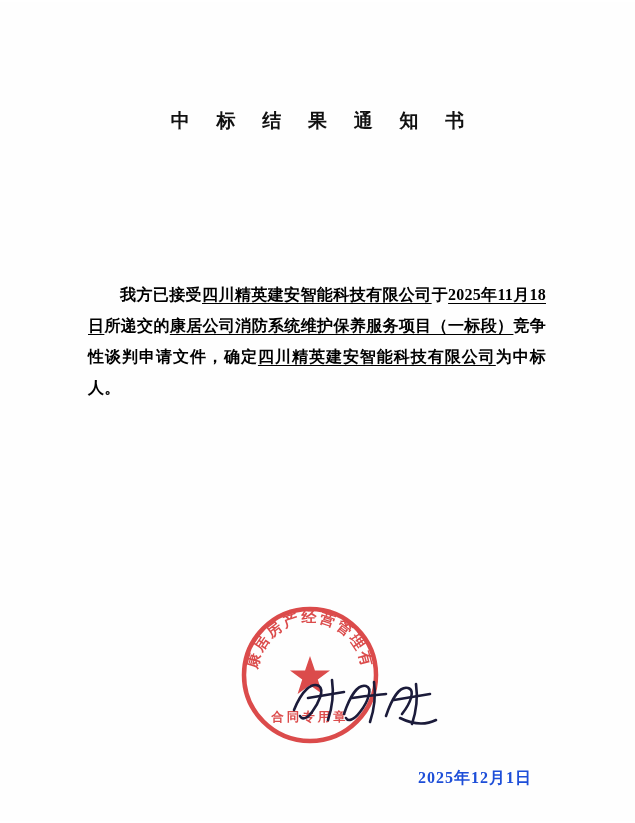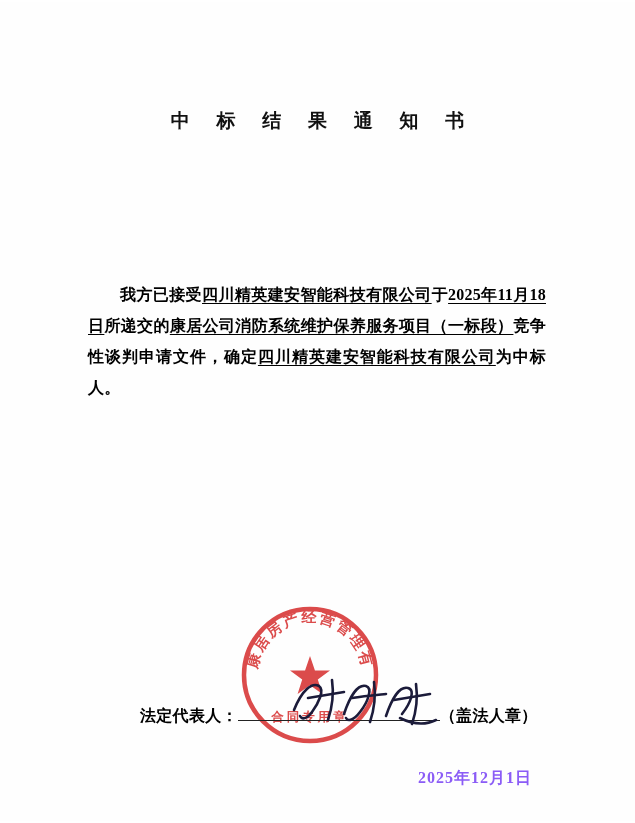--- a/index.html
+++ b/index.html
@@ -97,21 +97,21 @@
     min-width: 198px;
     border-bottom: 1px solid #222;
   }
   .date-line {
     position: absolute;
     top: 768px;
     left: 418px;
     font-size: 16px;
     font-weight: bold;
     letter-spacing: 1px;
-    color: #8b5cf6;
+    color: #1d4ed8;
     font-family: "Liberation Serif", serif;
   }
   
   .seal {
     position: absolute;
     top: 603px;
     left: 238px;
     width: 144px;
     height: 144px;
     pointer-events: none;
@@ -166,23 +166,20 @@
         </text>
         <g transform="translate(72,74)">
           <polygon fill="#d42424" points="0,-21 4.94,-6.49 20.0,-6.49 7.8,2.48 12.4,17.0 0,8.2 -12.4,17.0 -7.8,2.48 -20.0,-6.49 -4.94,-6.49"></polygon>
         </g>
         <text x="72" y="118" text-anchor="middle" font-family="'Liberation Serif', serif" font-size="12.5" font-weight="bold" fill="#d42424" letter-spacing="3">合同专用章</text>
       </g>
     </svg>
   </div>
 
 
-  <div class="sign-line sign-legal">
-    <span>法定代表人：</span><span class="filler blank"></span><span>（盖法人章）</span>
-  </div>
 
   <div class="signature">
     <svg width="160" height="68" viewBox="0 0 160 68" xmlns="http://www.w3.org/2000/svg">
       <g fill="none" stroke="#1b1b3a" stroke-width="2.6" stroke-linecap="round" stroke-linejoin="round">
         <path d="M6,42 C14,22 24,14 31,18 C37,22 30,36 24,44 C19,51 14,52 12,48"></path>
         <path d="M20,30 C32,28 44,26 56,24"></path>
         <path d="M44,12 C46,26 44,40 40,52"></path>
         <path d="M56,46 C62,28 70,16 78,18 C85,20 80,34 72,44 C66,52 60,54 58,50"></path>
         <path d="M64,30 C76,28 88,27 98,26"></path>
         <path d="M86,14 C88,28 86,42 82,54"></path>

